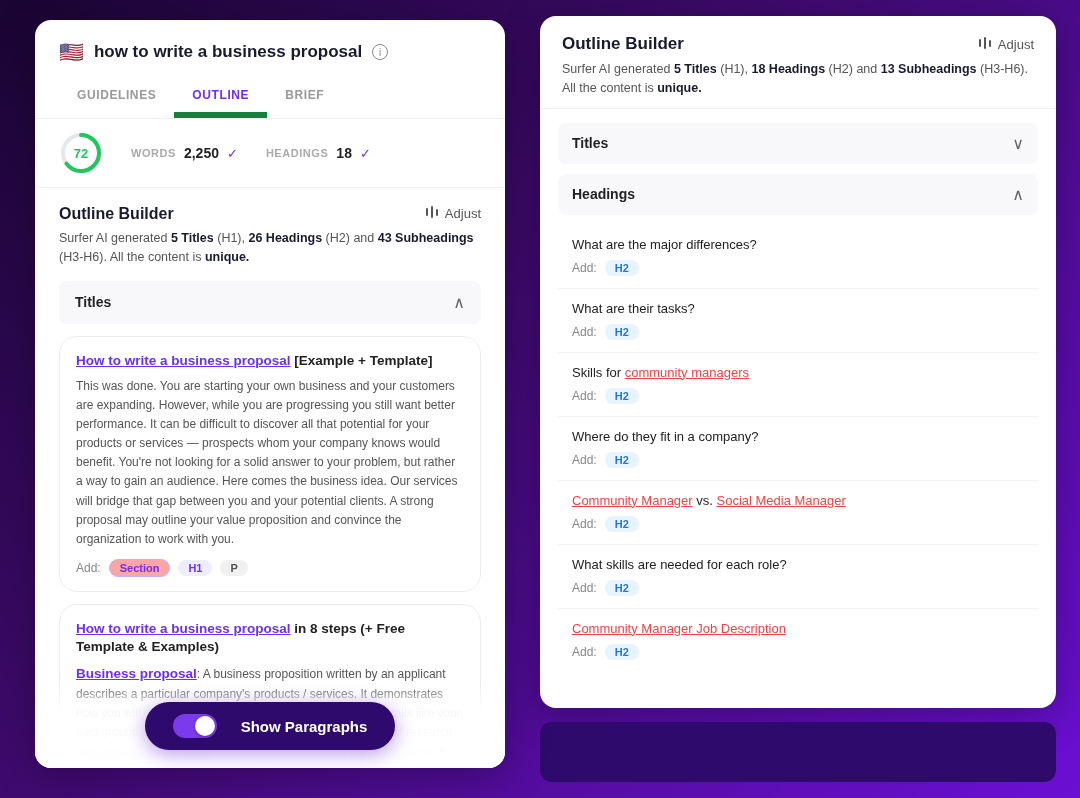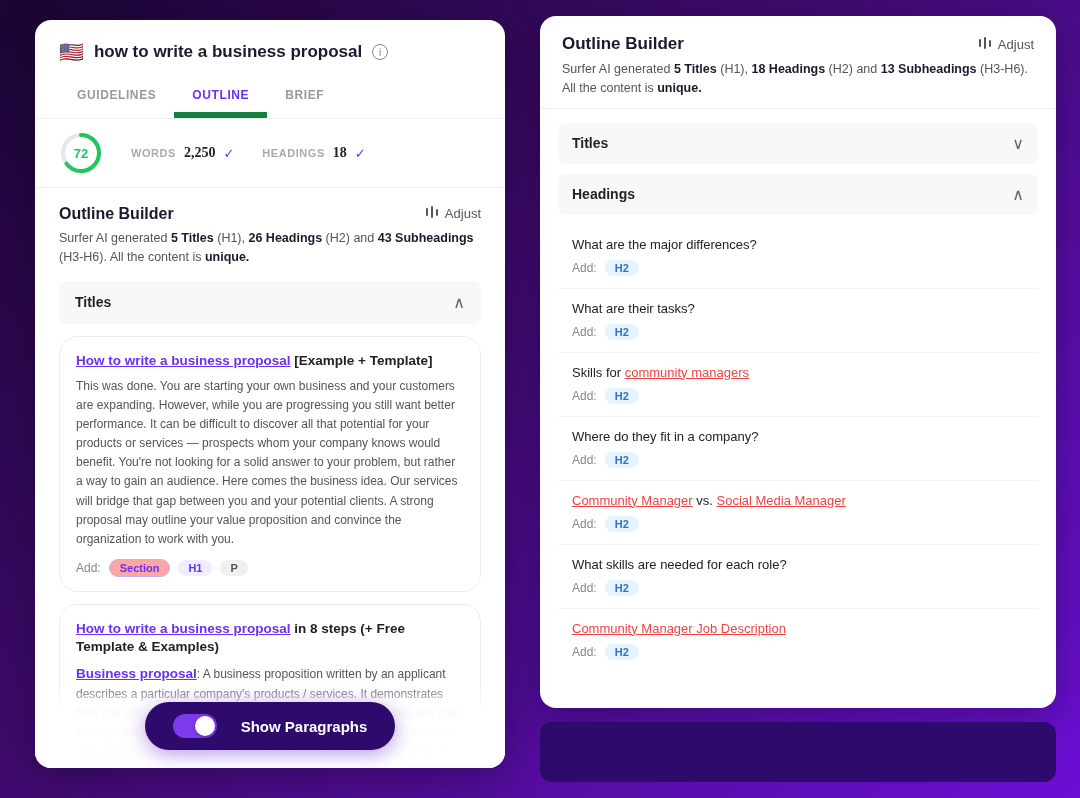--- a/index.html
+++ b/index.html
@@ -129,21 +129,20 @@
       font-weight: 600;
       color: #aaa;
       letter-spacing: 0.05em;
       text-transform: uppercase;
     }
 
     .metric-value {
       font-size: 14px;
       font-weight: 600;
       color: #222;
-      font-family: Liberation Serif, serif;
     }
 
     .check-icon {
       color: #6c2ff5;
       font-size: 13px;
     }
 
     
     .card-content {
       padding: 16px 24px;

